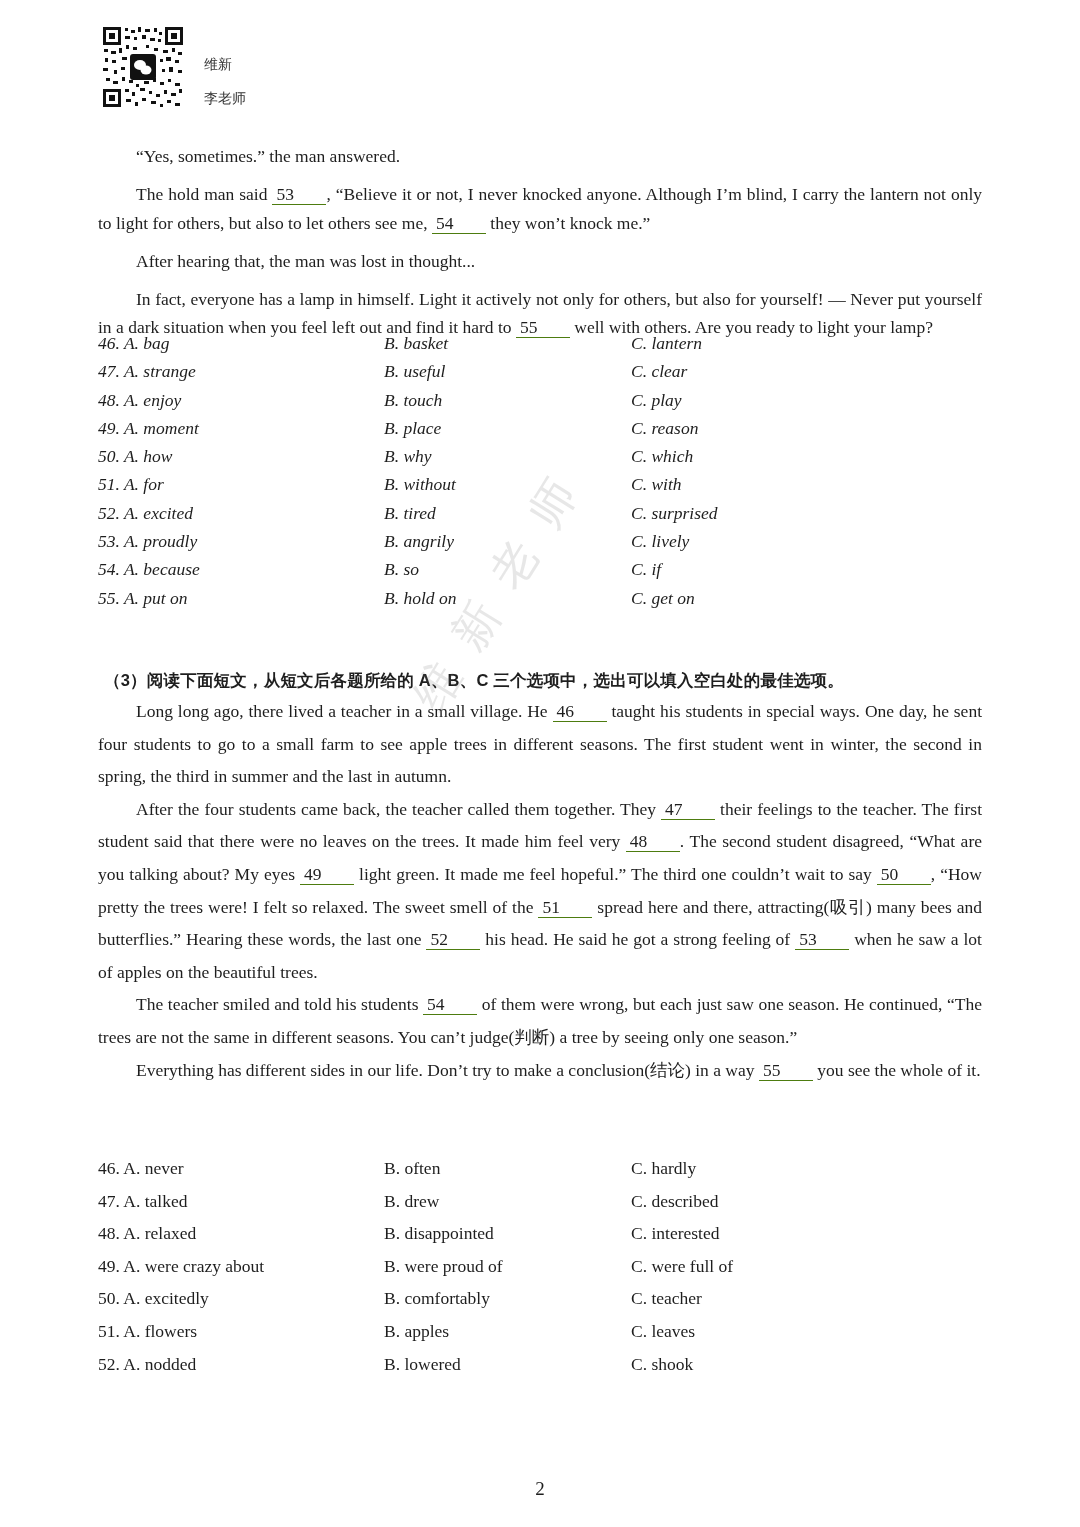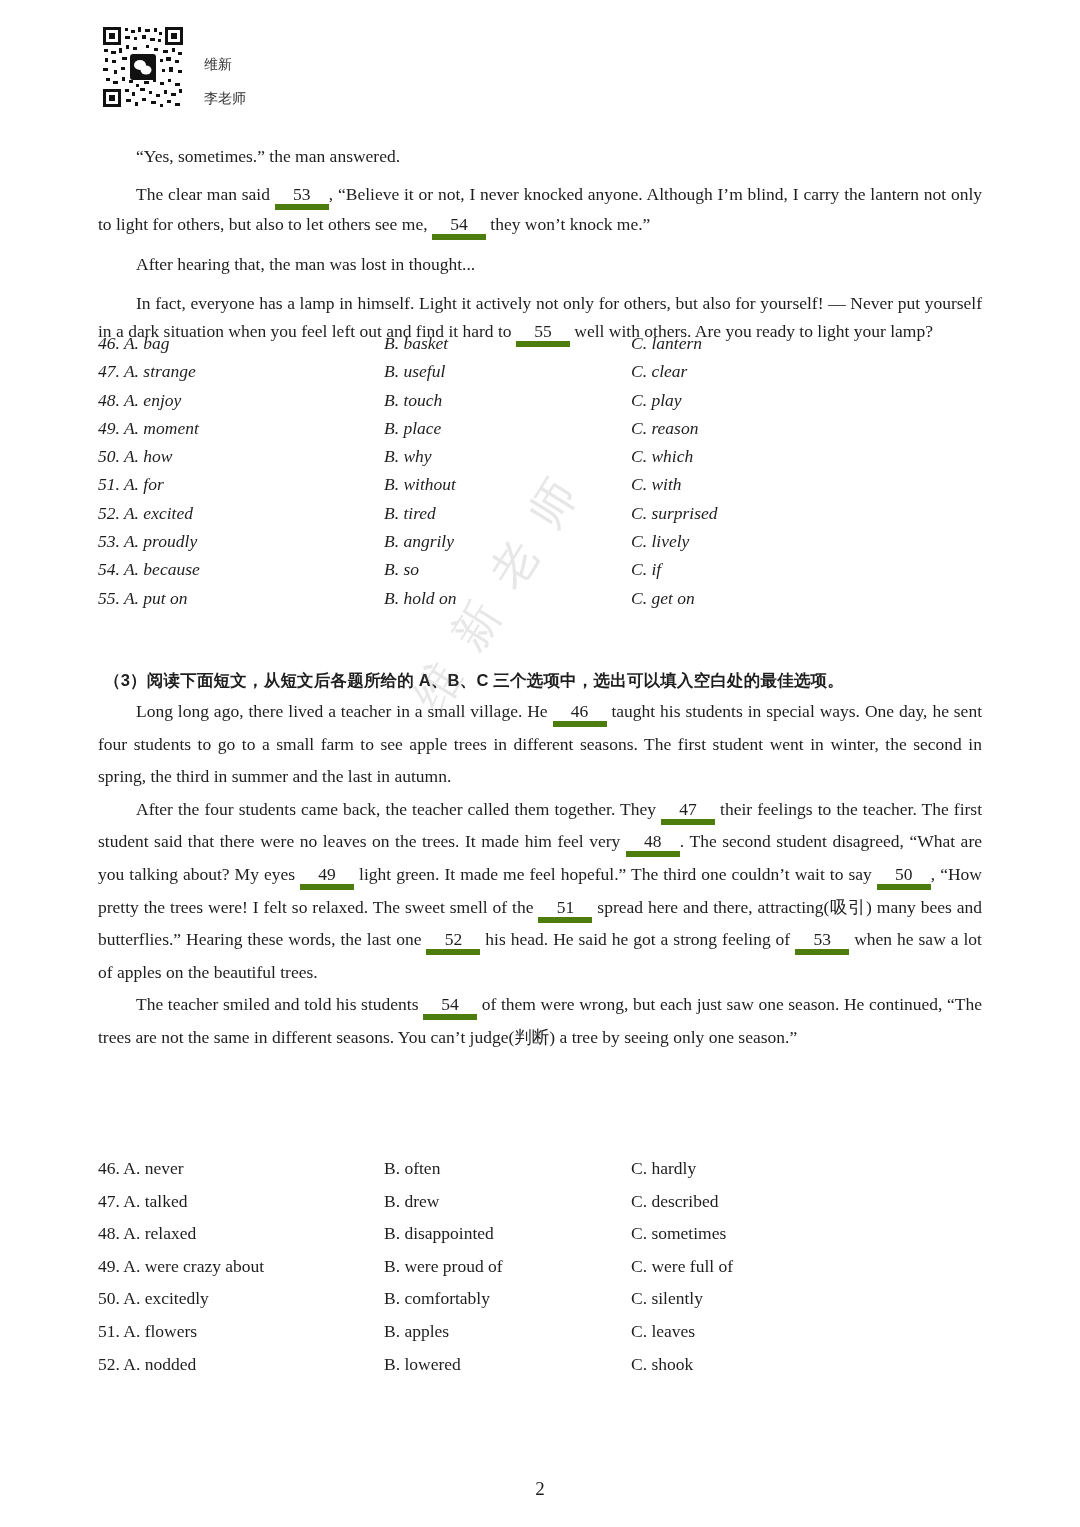--- a/index.html
+++ b/index.html
@@ -15,21 +15,21 @@
     .brand { position: absolute; left: 102px; font-family: "DejaVu Sans", sans-serif; font-size: 14px; color: #333; }
     .brand.l1 { top: 30px; }
     .brand.l2 { top: 64px; }
 
     .page { position: absolute; left: 98px; width: 884px; }
     .p {
       font-size: 17.5px; line-height: 28.3px; text-align: justify; margin: 0;
     }
     .ind { text-indent: 38px; margin-top: 10px; }
     .blank {
-      display: inline-block; border-bottom: 6px solid #4d7c0f; text-align: center;
+      display: inline-block; border-bottom: 1px solid #4d7c0f; text-align: left;
       line-height: 20px; padding: 0 4px; min-width: 46px; text-indent: 0;
     }
     .opts { font-size: 17.5px; }
     .opt-row { position: relative; height: 28.3px; line-height: 28.3px; }
     .opt-row span { position: absolute; top: 0; white-space: nowrap; }
     .ca { left: 0; }
     .cb { left: 286px; }
     .cc { left: 533px; }
 
     .sec-title {
@@ -129,21 +129,21 @@
       <ellipse cx="38" cy="39" rx="6" ry="5"></ellipse>
         <ellipse cx="44" cy="44" rx="5.5" ry="4.5"></ellipse>
     </g>
   </svg>
   <span class="brand l1">维新</span>
   <span class="brand l2">李老师</span>
 </div>
 
 <div class="page" style="top:132px;">
   <p class="p ind">“Yes, sometimes.” the man answered.</p>
-  <p class="p ind"><span>The clear man said </span><span class="blank">53</span><span>, “Believe it or not, I never knocked anyone. Although I’m blind, I carry the lantern not only to light for others, but also to let others see me, </span><span class="blank">54</span><span> they won’t knock me.”</span></p>
+  <p class="p ind"><span>The hold man said </span><span class="blank">53</span><span>, “Believe it or not, I never knocked anyone. Although I’m blind, I carry the lantern not only to light for others, but also to let others see me, </span><span class="blank">54</span><span> they won’t knock me.”</span></p>
   <p class="p ind">After hearing that, the man was lost in thought...</p>
   <p class="p ind"><span>In fact, everyone has a lamp in himself. Light it actively not only for others, but also for yourself! — Never put yourself in a dark situation when you feel left out and find it hard to </span><span class="blank">55</span><span> well with others. Are you ready to light your lamp?</span></p>
 </div>
 
 <div class="page opts" style="top:329px;font-style:italic;">
   <div class="opt-row">
       <span class="ca">46. A. bag</span>
       <span class="cb">B. basket</span>
       <span class="cc">C. lantern</span>
     </div>
@@ -192,47 +192,48 @@
       <span class="cb">B. hold on</span>
       <span class="cc">C. get on</span>
     </div>
 </div>
 
 <div class="page" style="top:665px;">
   <p class="sec-title">（3）阅读下面短文，从短文后各题所给的 A、B、C 三个选项中，选出可以填入空白处的最佳选项。</p>
   <p class="p2 ind"><span>Long long ago, there lived a teacher in a small village. He </span><span class="blank">46</span><span> taught his students in special ways. One day, he sent four students to go to a small farm to see apple trees in different seasons. The first student went in winter, the second in spring, the third in summer and the last in autumn.</span></p>
   <p class="p2 ind"><span>After the four students came back, the teacher called them together. They </span><span class="blank">47</span><span> their feelings to the teacher. The first student said that there were no leaves on the trees. It made him feel very </span><span class="blank">48</span><span>. The second student disagreed, “What are you talking about? My eyes </span><span class="blank">49</span><span> light green. It made me feel hopeful.” The third one couldn’t wait to say </span><span class="blank">50</span><span>, “How pretty the trees were! I felt so relaxed. The sweet smell of the </span><span class="blank">51</span><span> spread here and there, attracting(吸引) many bees and butterflies.” Hearing these words, the last one </span><span class="blank">52</span><span> his head. He said he got a strong feeling of </span><span class="blank">53</span><span> when he saw a lot of apples on the beautiful trees.</span></p>
   <p class="p2 ind"><span>The teacher smiled and told his students </span><span class="blank">54</span><span> of them were wrong, but each just saw one season. He continued, “The trees are not the same in different seasons. You can’t judge(判断) a tree by seeing only one season.”</span></p>
+  <p class="p2 ind"><span>Everything has different sides in our life. Don’t try to make a conclusion(结论) in a way </span><span class="blank">55</span><span> you see the whole of it.</span></p>
 </div>
 
 <div class="page opts opts2" style="top:1152px;">
   <div class="opt-row">
       <span class="ca">46. A. never</span>
       <span class="cb">B. often</span>
       <span class="cc">C. hardly</span>
     </div>
   <div class="opt-row">
       <span class="ca">47. A. talked</span>
       <span class="cb">B. drew</span>
       <span class="cc">C. described</span>
     </div>
   <div class="opt-row">
       <span class="ca">48. A. relaxed</span>
       <span class="cb">B. disappointed</span>
-      <span class="cc">C. sometimes</span>
+      <span class="cc">C. interested</span>
     </div>
   <div class="opt-row">
       <span class="ca">49. A. were crazy about</span>
       <span class="cb">B. were proud of</span>
       <span class="cc">C. were full of</span>
     </div>
   <div class="opt-row">
       <span class="ca">50. A. excitedly</span>
       <span class="cb">B. comfortably</span>
-      <span class="cc">C. silently</span>
+      <span class="cc">C. teacher</span>
     </div>
   <div class="opt-row">
       <span class="ca">51. A. flowers</span>
       <span class="cb">B. apples</span>
       <span class="cc">C. leaves</span>
     </div>
   <div class="opt-row">
       <span class="ca">52. A. nodded</span>
       <span class="cb">B. lowered</span>
       <span class="cc">C. shook</span>

